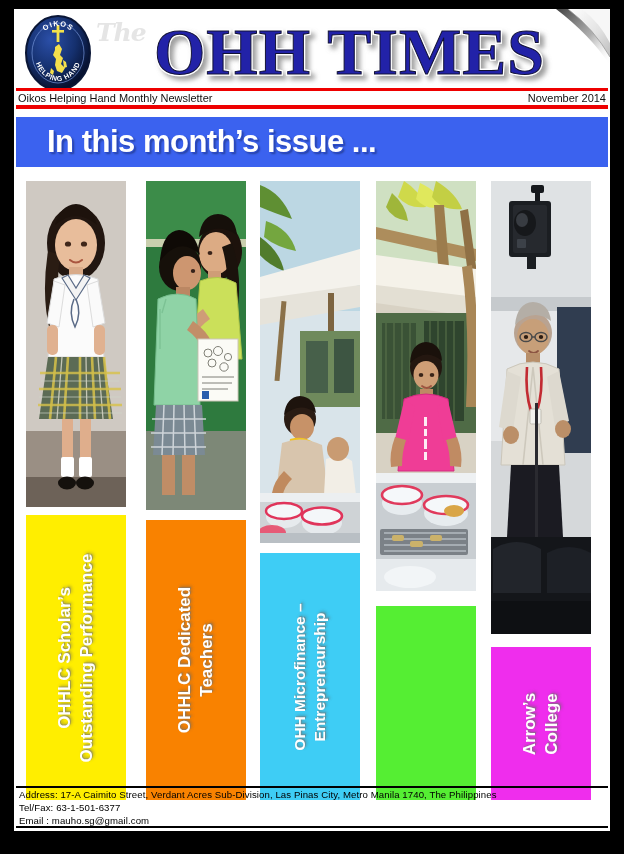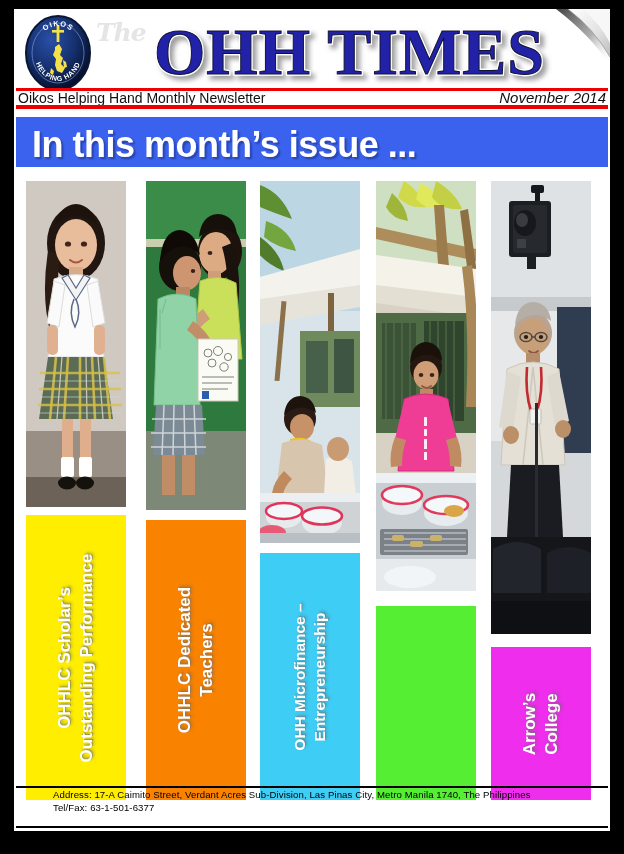--- a/index.html
+++ b/index.html
@@ -125,42 +125,42 @@
     left: 16px;
     top: 105px;
     width: 592px;
     height: 4px;
     background: #ee0000;
   }
   .strap {
     position: absolute;
     top: 91px;
     height: 14px;
-    font-size: 14px;
+    font-size: 11px;
     color: #111111;
     line-height: 14px;
     white-space: nowrap;
   }
   .strap-left { left: 18px; }
-  .strap-right { right: 18px; font-size: 15px; font-style: italic; }
+  .strap-right { right: 18px; font-size: 11px; }
 
   
   .banner {
     position: absolute;
     left: 16px;
     top: 117px;
     width: 592px;
     height: 50px;
     background: #3b62ef;
   }
   .banner-text {
     position: absolute;
-    left: 32px;
+    left: 47px;
     top: 124px;
-    font-size: 36px;
+    font-size: 31px;
     font-weight: 700;
     color: #ffffff;
     letter-spacing: -0.5px;
     text-shadow:
       1px 1px 0 #2a4ac9, 2px 2px 2px rgba(0,0,0,.35);
     white-space: nowrap;
   }
   .photo {
     position: absolute;
     overflow: hidden;
@@ -212,21 +212,21 @@
   .footer-text {
     position: absolute;
     left: 19px;
     top: 788px;
     z-index: 45;
     font-size: 9.6px;
     line-height: 13px;
     color: #000000;
     white-space: nowrap;
   }
-  .footer-text div { letter-spacing: 0.1px; margin-left: 34px; }
+  .footer-text div { letter-spacing: 0.1px; }
 
   
   .fold {
     position: absolute;
     right: 14px;
     top: 9px;
     width: 72px;
     height: 66px;
     z-index: 30;
   }
@@ -606,20 +606,21 @@
     <div class="label-rot">
       <span>Arrow’s</span><br>
       <span>College</span>
     </div>
   </div>
 
   <div class="footer-rule"></div>
   <div class="footer-text">
     <div>Address: 17-A Caimito Street, Verdant Acres Sub-Division, Las Pinas City, Metro Manila 1740, The Philippines</div>
     <div>Tel/Fax: 63-1-501-6377</div>
+    <div>Email   :  mauho.sg@gmail.com</div>
   </div>
   <div class="footer-rule2"></div>
 
   <div class="fold">
     <svg width="72" height="66" viewBox="0 0 72 66">
       <defs>
         <linearGradient id="fshade" x1="0" y1="0" x2="1" y2="1">
           <stop offset="0%" stop-color="#000000" stop-opacity="0.75"></stop>
           <stop offset="55%" stop-color="#4b4b4b" stop-opacity="0.45"></stop>
           <stop offset="100%" stop-color="#ffffff" stop-opacity="0"></stop>

